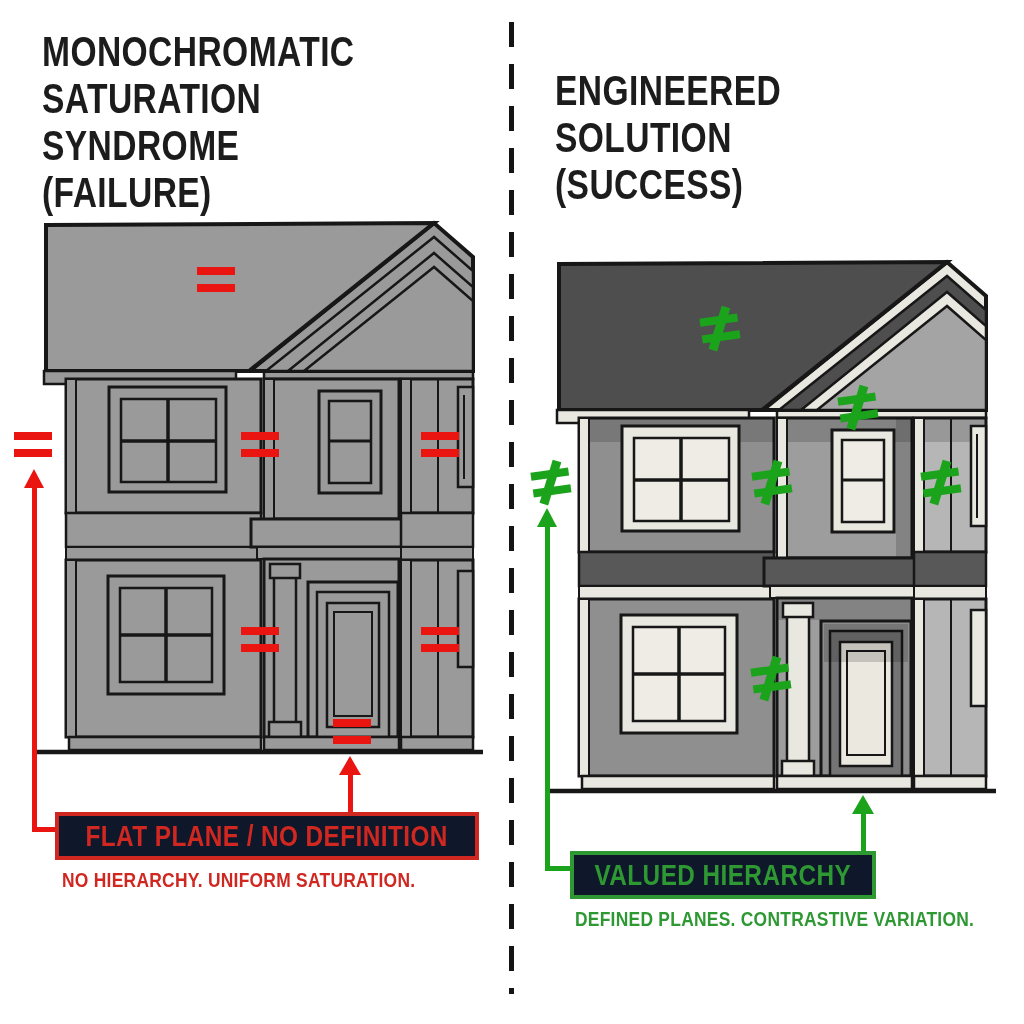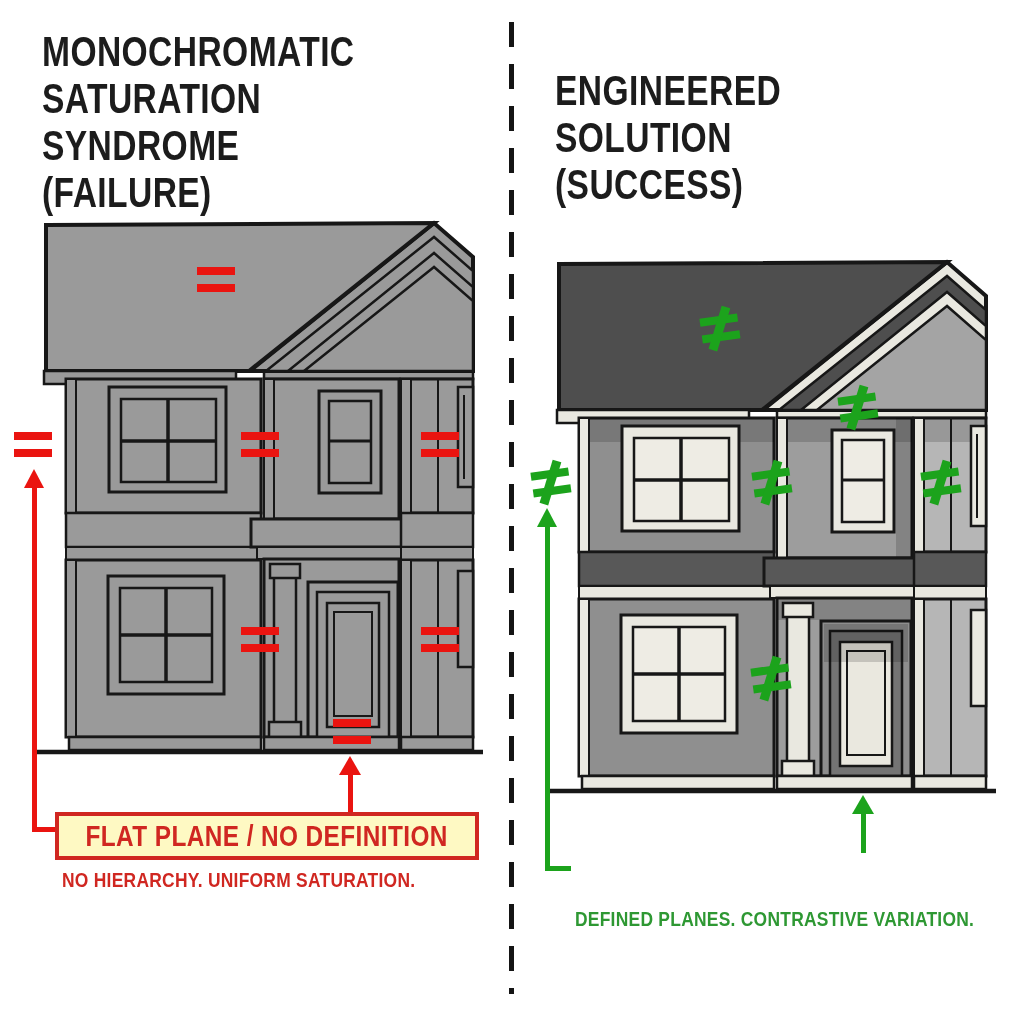--- a/index.html
+++ b/index.html
@@ -47,21 +47,21 @@
   .dv{left:348px;top:770px;width:5px;height:40px;}
   .da{position:absolute;left:339px;top:752px;width:0;height:0;
       border-left:11px solid transparent;border-right:11px solid transparent;
       border-bottom:19px solid var(--accent);}
 
   
   .badge{
     position:absolute;top:808px;height:48px;
     border:4px solid var(--label);
     display:flex;align-items:center;justify-content:center;
-    box-sizing:border-box;background:#fef9c3;
+    box-sizing:border-box;background:#0f172a;
   }
   #panel-left .badge{left:55px;width:424px;}
   #panel-right .badge{left:57px;width:306px;}
   .badge span{
     font-size:29px;font-weight:bold;color:var(--label);
     white-space:nowrap;transform:scaleX(0.84);letter-spacing:0.5px;
   }
   .caption{
     position:absolute;left:62px;top:864px;
     font-size:20.5px;font-weight:bold;color:var(--label);
@@ -242,14 +242,17 @@
         <div class="bar b1"></div>
         <div class="bar b2"></div>
         <div class="slash"></div>
       </div>
     </div>
   <div class="conn cv"></div>
   <div class="conn ch"></div>
   <div class="ca"></div>
   <div class="conn dv"></div>
   <div class="da"></div>
+  <div class="badge">
+    <span>VALUED HIERARCHY</span>
+  </div>
   <div class="caption">DEFINED PLANES. CONTRASTIVE VARIATION.</div>
 </div>
 
 </body></html>

